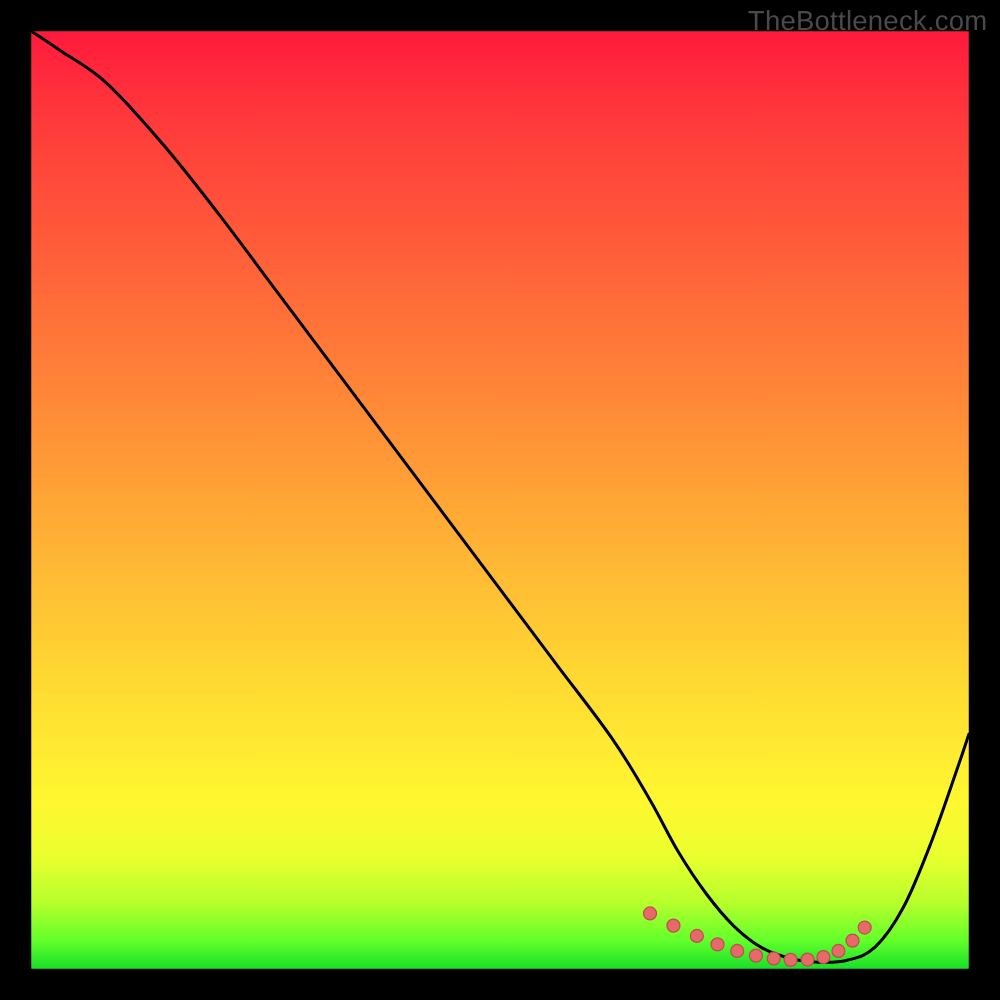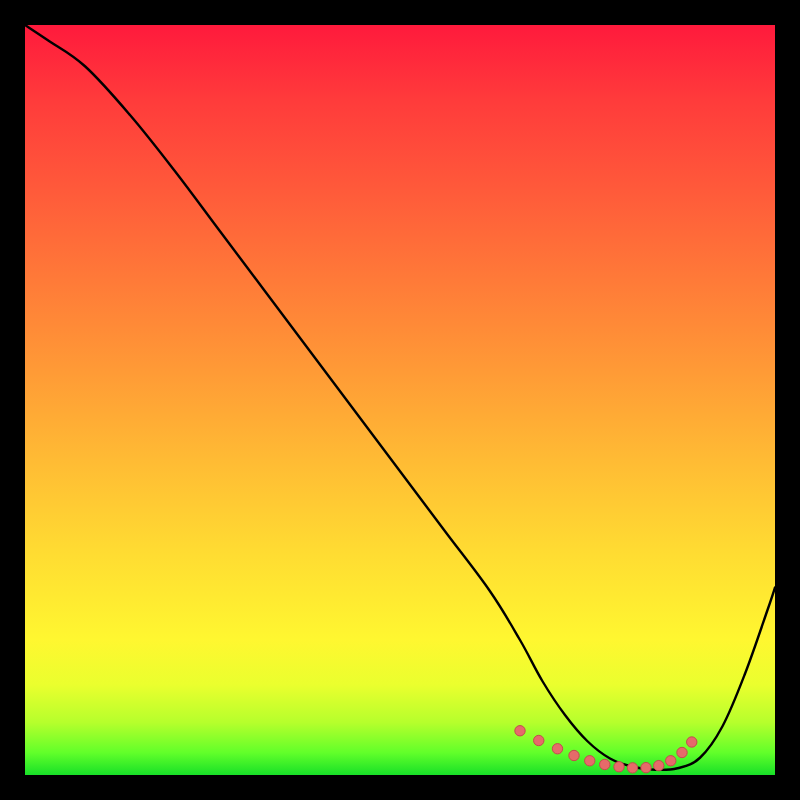--- a/index.html
+++ b/index.html
@@ -82,14 +82,15 @@
           <circle cx="621.00" cy="742.65" r="5.2" fill="#e66a6a" stroke="#c24d4d" stroke-width="1"></circle>
           <circle cx="633.75" cy="740.63" r="5.2" fill="#e66a6a" stroke="#c24d4d" stroke-width="1"></circle>
           <circle cx="645.75" cy="735.75" r="5.2" fill="#e66a6a" stroke="#c24d4d" stroke-width="1"></circle>
           <circle cx="657.00" cy="727.50" r="5.2" fill="#e66a6a" stroke="#c24d4d" stroke-width="1"></circle>
           <circle cx="666.75" cy="717.00" r="5.2" fill="#e66a6a" stroke="#c24d4d" stroke-width="1"></circle>
         </g>
     </svg>
 
   </div>
 
+  <div class="watermark">TheBottleneck.com</div>
 
 </div>
 
 </body></html>

